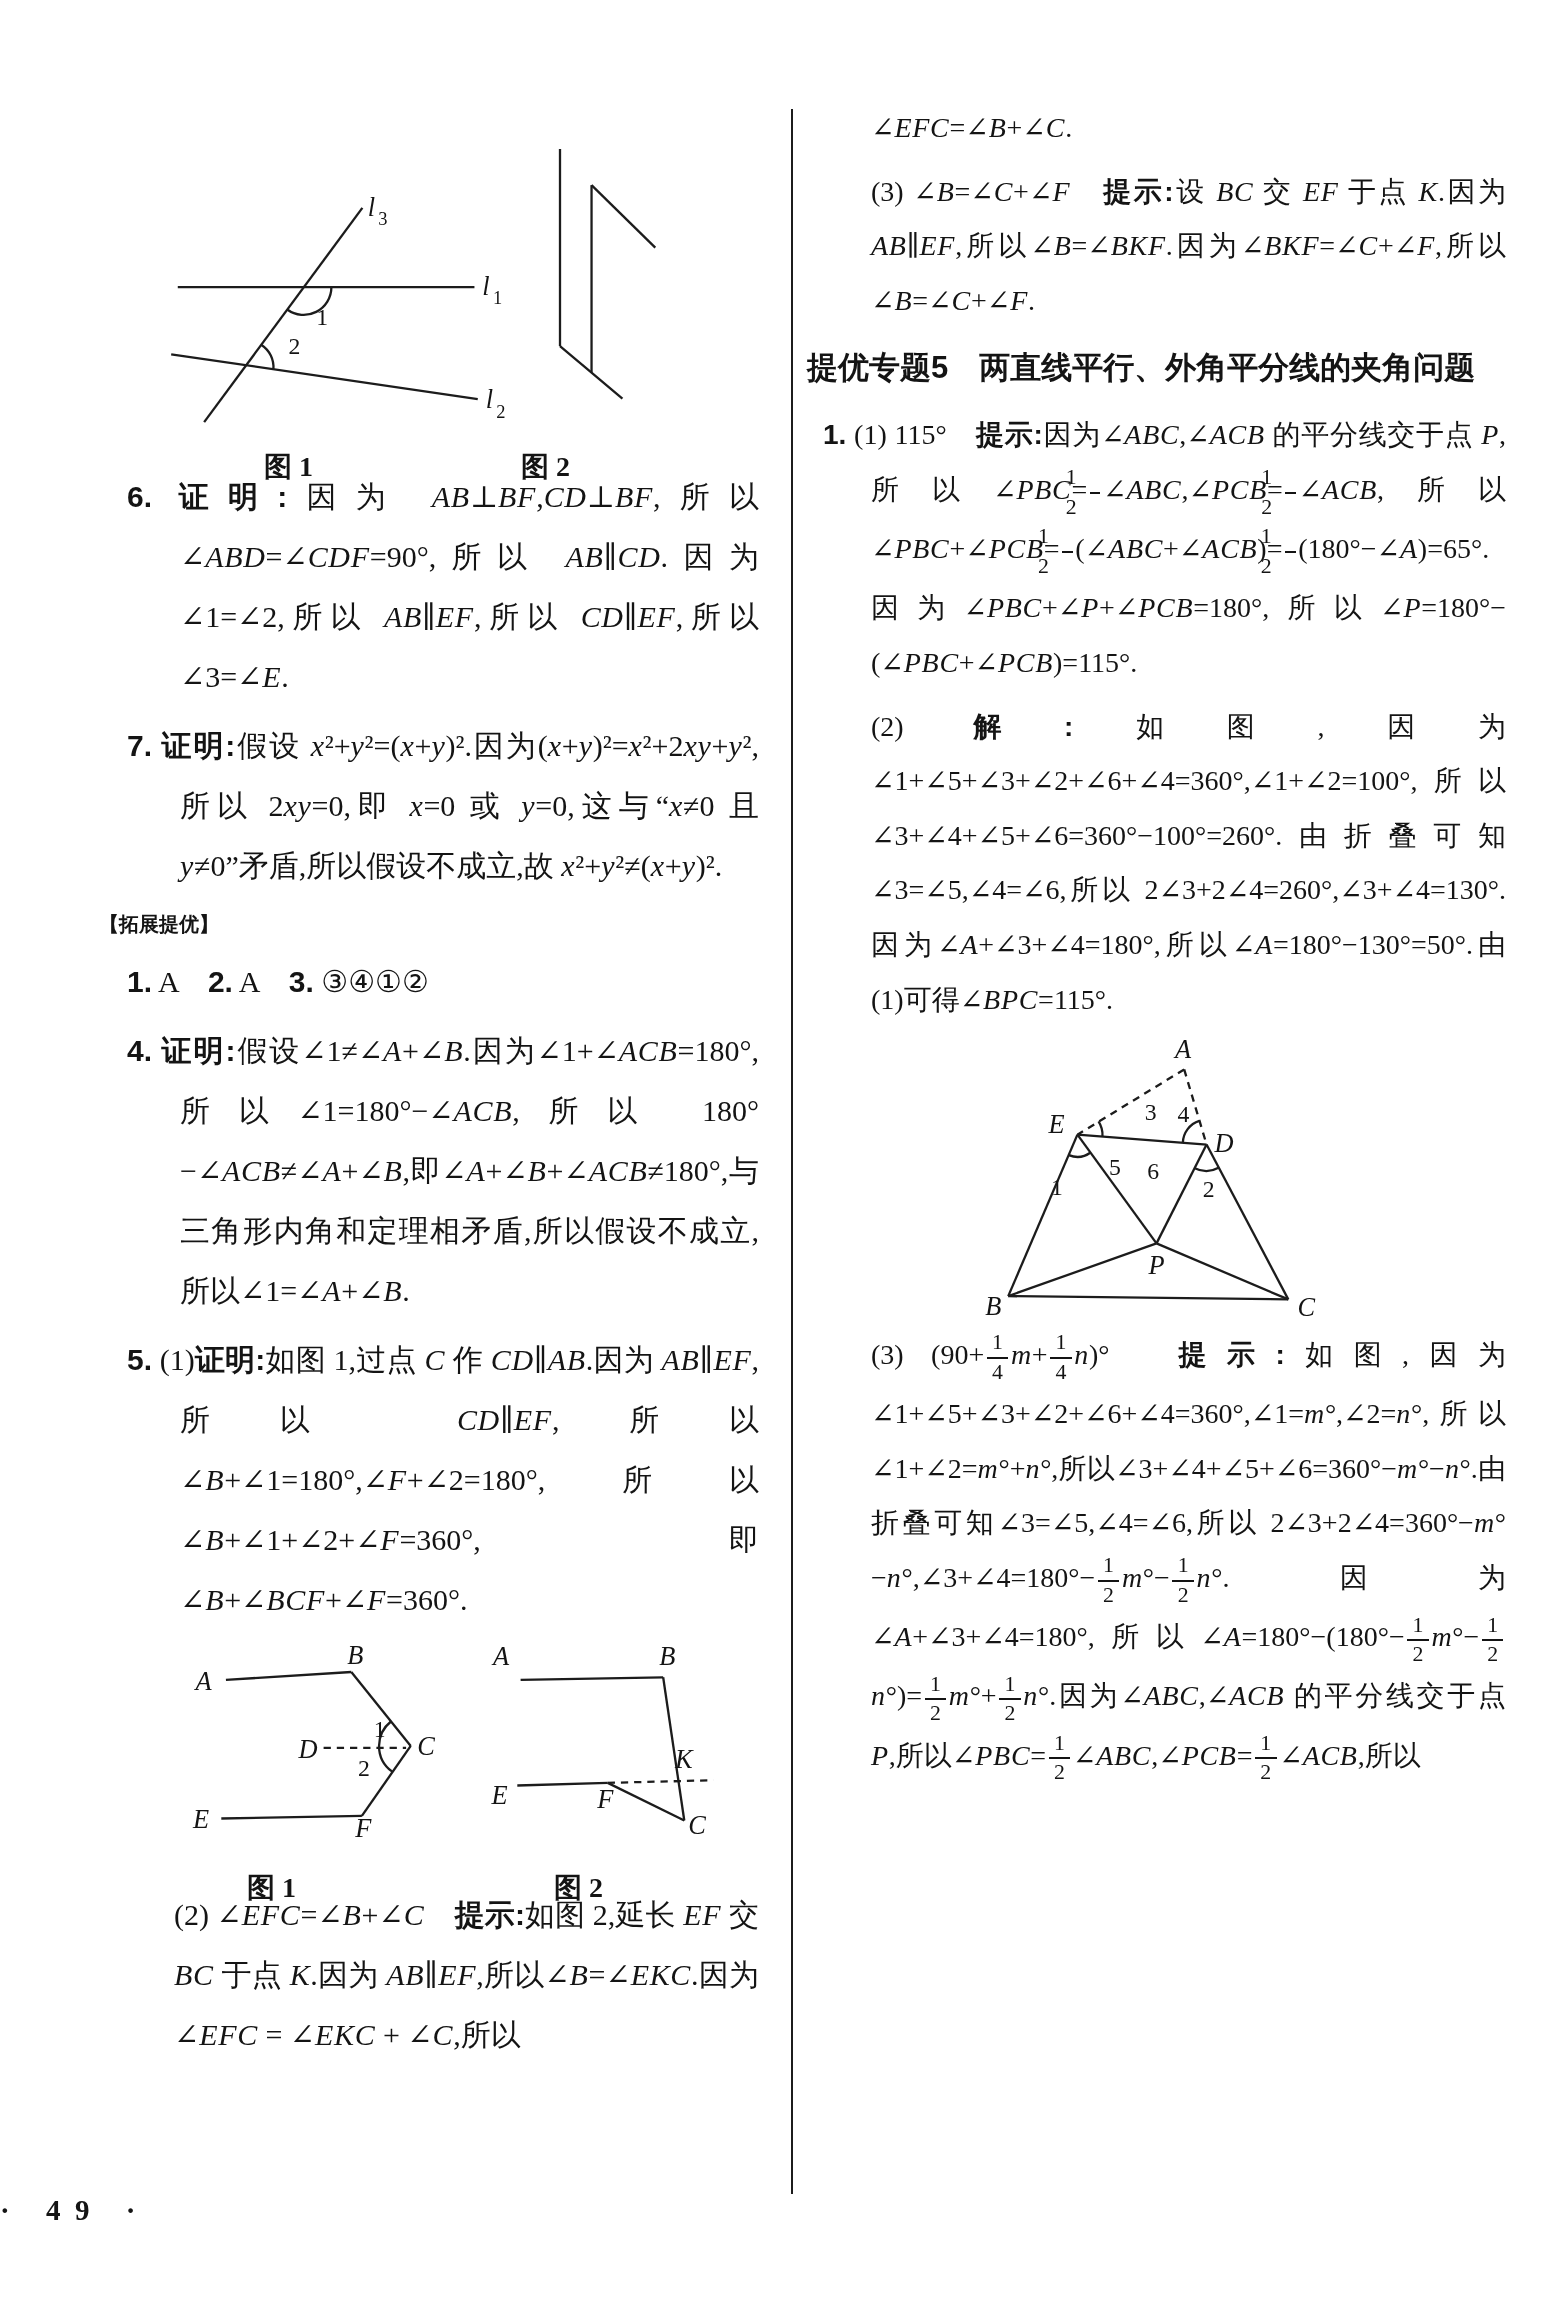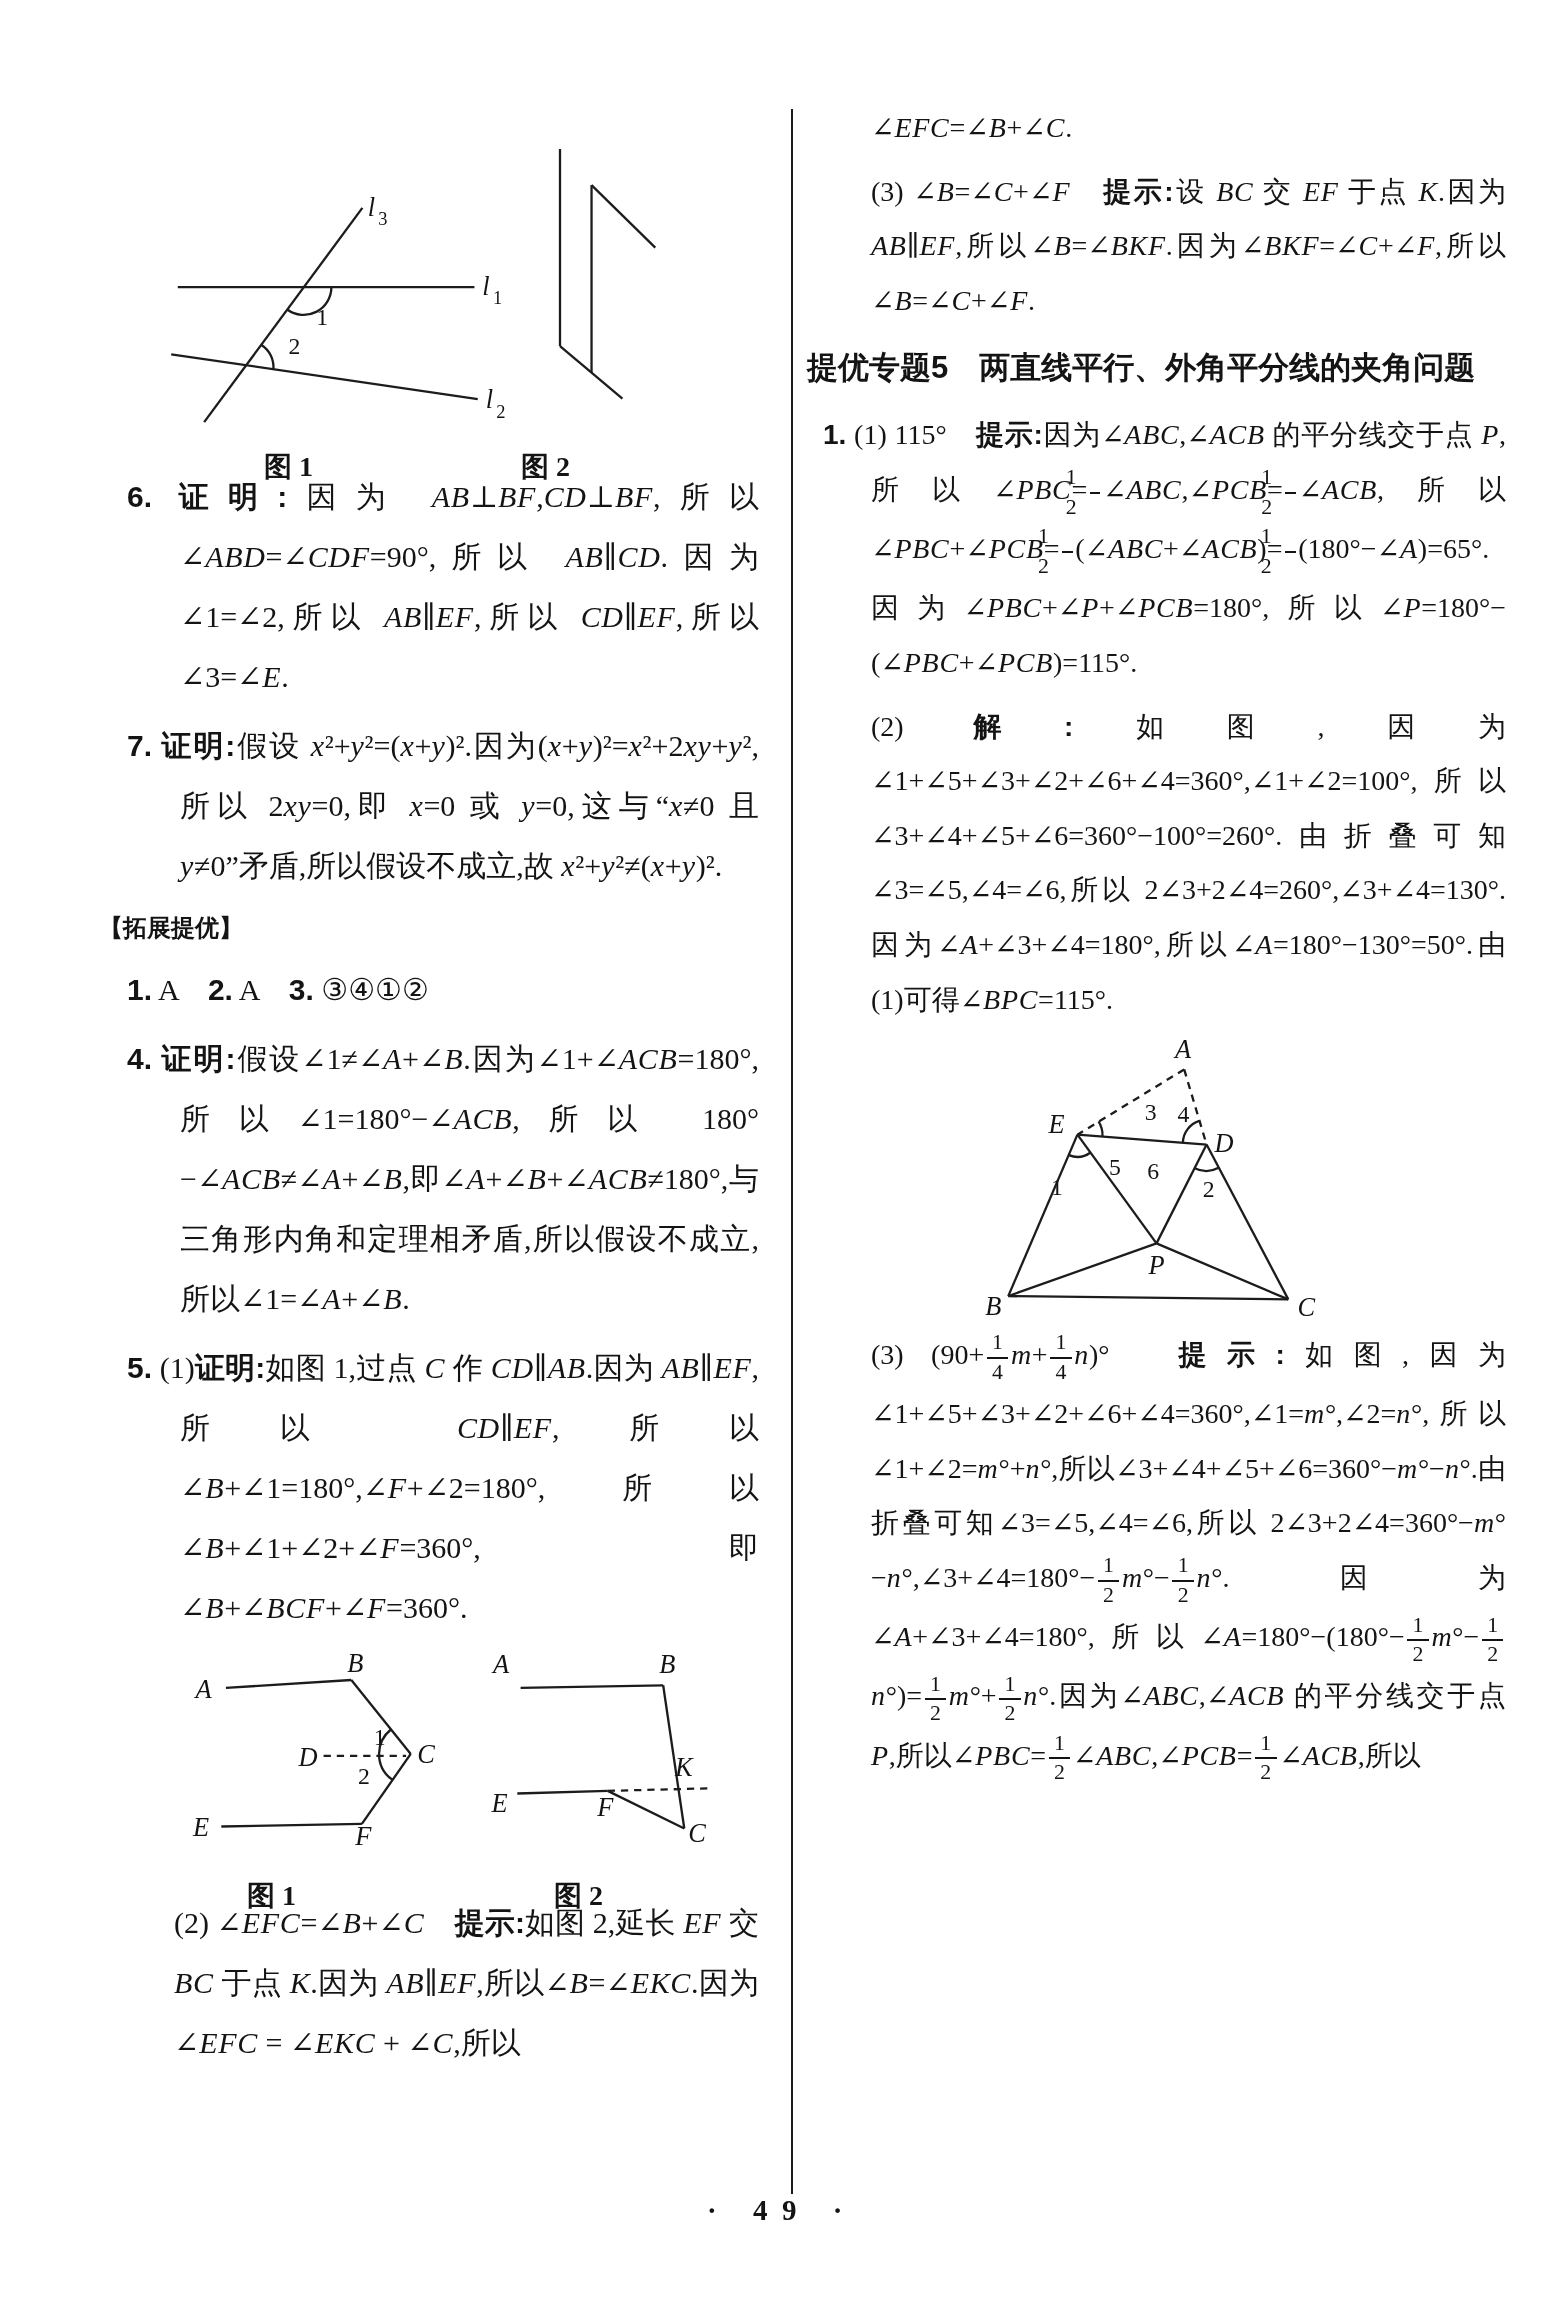--- a/index.html
+++ b/index.html
@@ -13,42 +13,42 @@
   
   p.ans{margin:9px;font-size:30px;line-height:2.0;text-align:justify;}
   .col-right p.ans{font-size:28px;line-height:1.95;}
   p.item{padding-left:72px;text-indent:-53px;}
   p.sub{padding-left:66px;text-indent:0;}
   .rp{padding-left:55px;text-indent:0;}
   .rp-hang{padding-left:55px;text-indent:-48px;}
   .bl{font-family:"Liberation Sans","DejaVu Sans",sans-serif;font-weight:700;}
   .mi{font-style:italic;letter-spacing:0.7px;}
   .sec-header{font-family:"Liberation Sans","DejaVu Sans",sans-serif;font-weight:700;
-              font-size:24px;line-height:1.9;margin:0;}
+              font-size:20px;line-height:1.9;margin:0;}
   .topic-header{font-family:"Liberation Sans","DejaVu Sans",sans-serif;font-weight:700;
                 font-size:31px;line-height:2.0;margin:5.3px 0 2.6px 0;}
   
   .fr{display:inline-block;vertical-align:middle;text-align:center;font-size:0.78em;
       line-height:1.25;margin:1.3px 2.6px;}
   .fr .n{display:block;padding:0 5.3px;}
   .fr .d{display:block;border-top:2px solid #141414;padding:0 5.3px;}
   
   .figrow{position:relative;}
   .figrow1{height:366px;}
   .figrow2{height:237px;}
   .figrowR{height:283px;}
   .figcap{position:absolute;width:119px;text-align:left;font-weight:700;font-size:28px;margin-top:32px;}
   svg{overflow:visible;}
   svg line,svg path,svg polyline{stroke:#1c1c1c;stroke-width:3.5;fill:none;}
   svg .dash{stroke-dasharray:11 9;}
   svg text{fill:#141414;font-family:"Liberation Serif","DejaVu Serif",serif;font-size:40px;}
   svg text.it{font-style:italic;}
   svg text.sm{font-size:28px;}
   svg text.num{font-size:36px;}
-  .footer{position:absolute;left:0;top:2194px;width:1564px;text-align:center;
+  .footer{position:absolute;left:0;top:2194px;width:1564px;
           font-size:29px;font-weight:700;letter-spacing:14.5px;}
 </style>
 </head>
 <body>
 
 <div class="page">
 
   <div class="divider"></div>
 
   <div class="col col-left">

